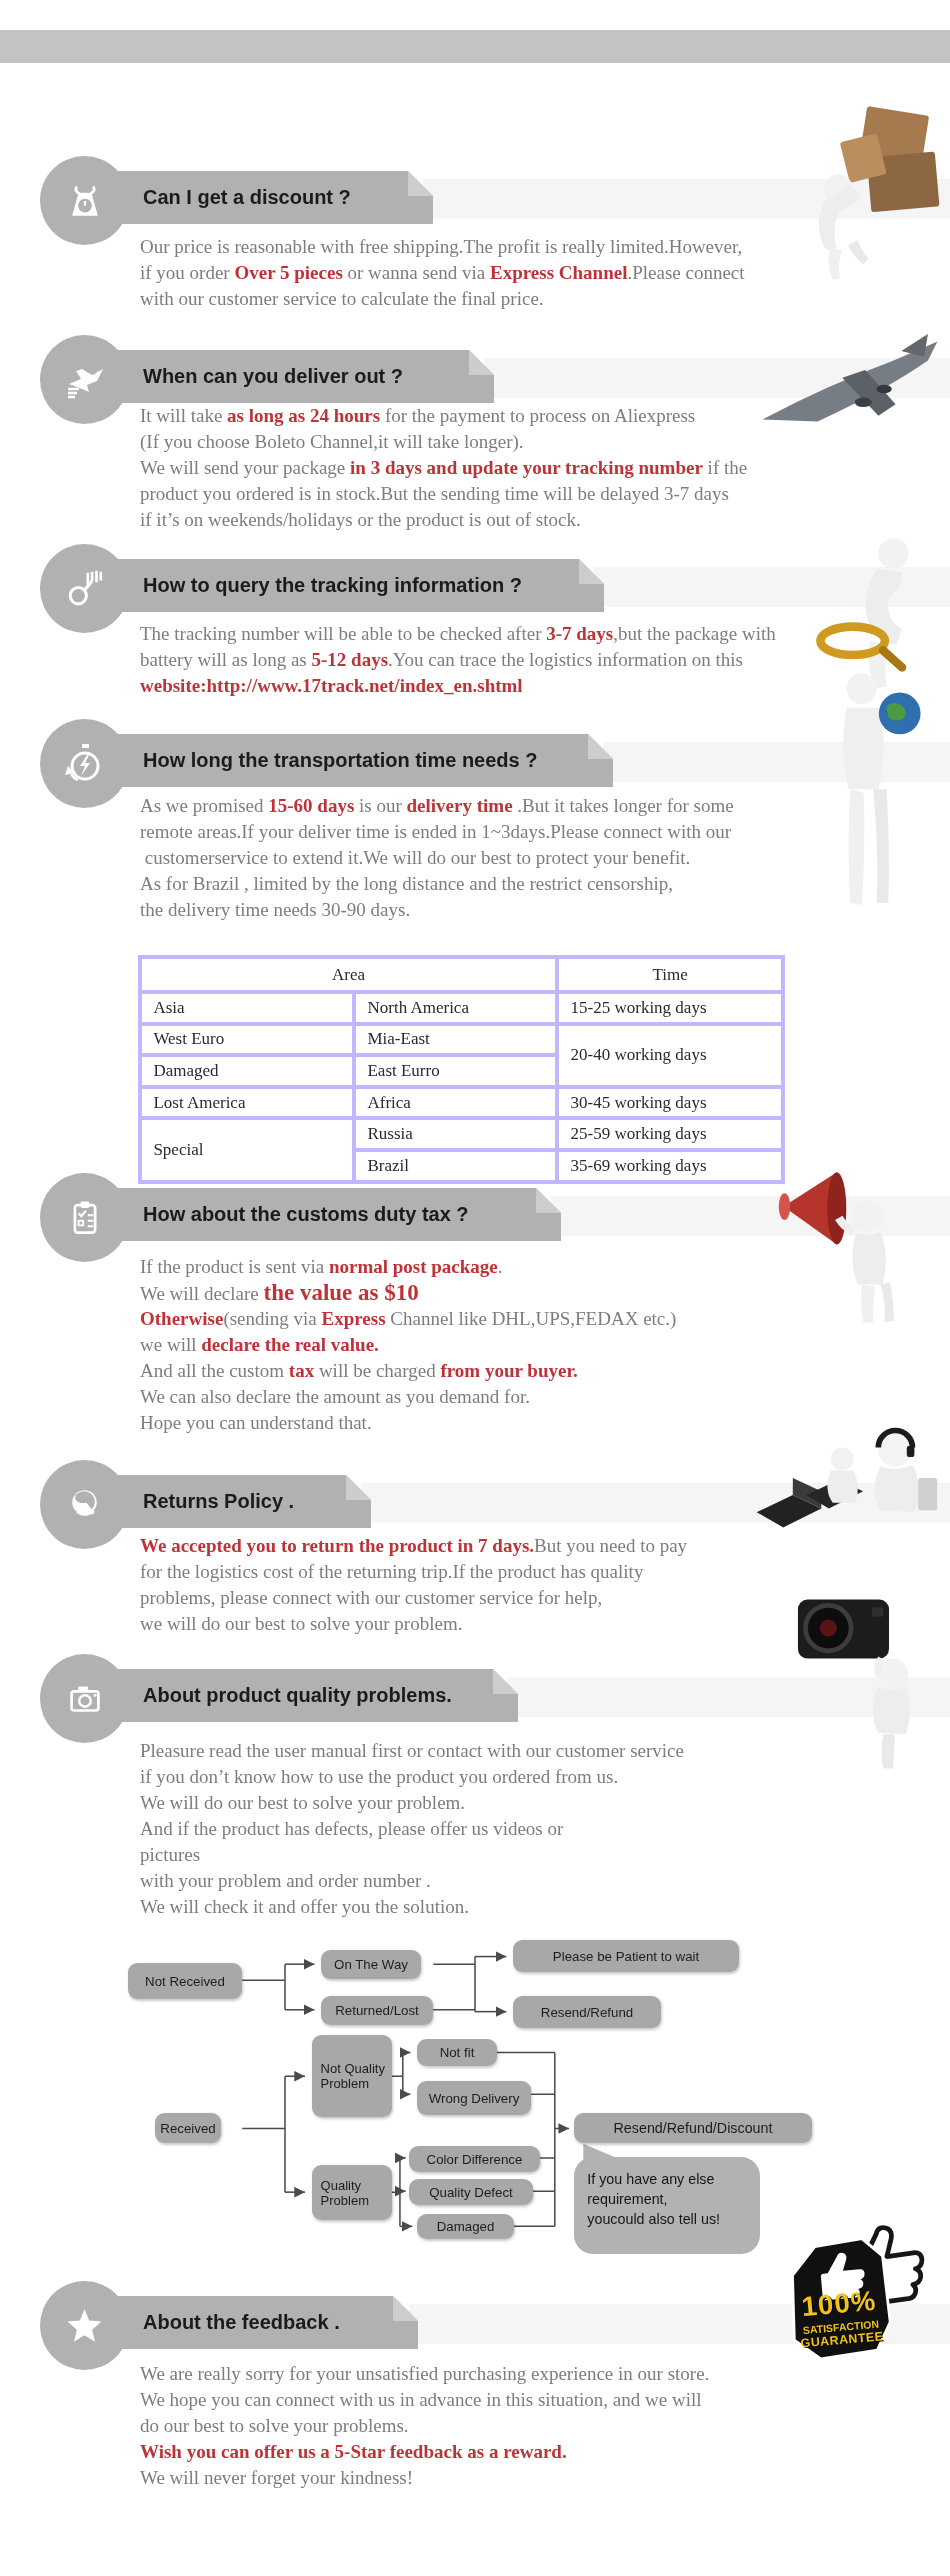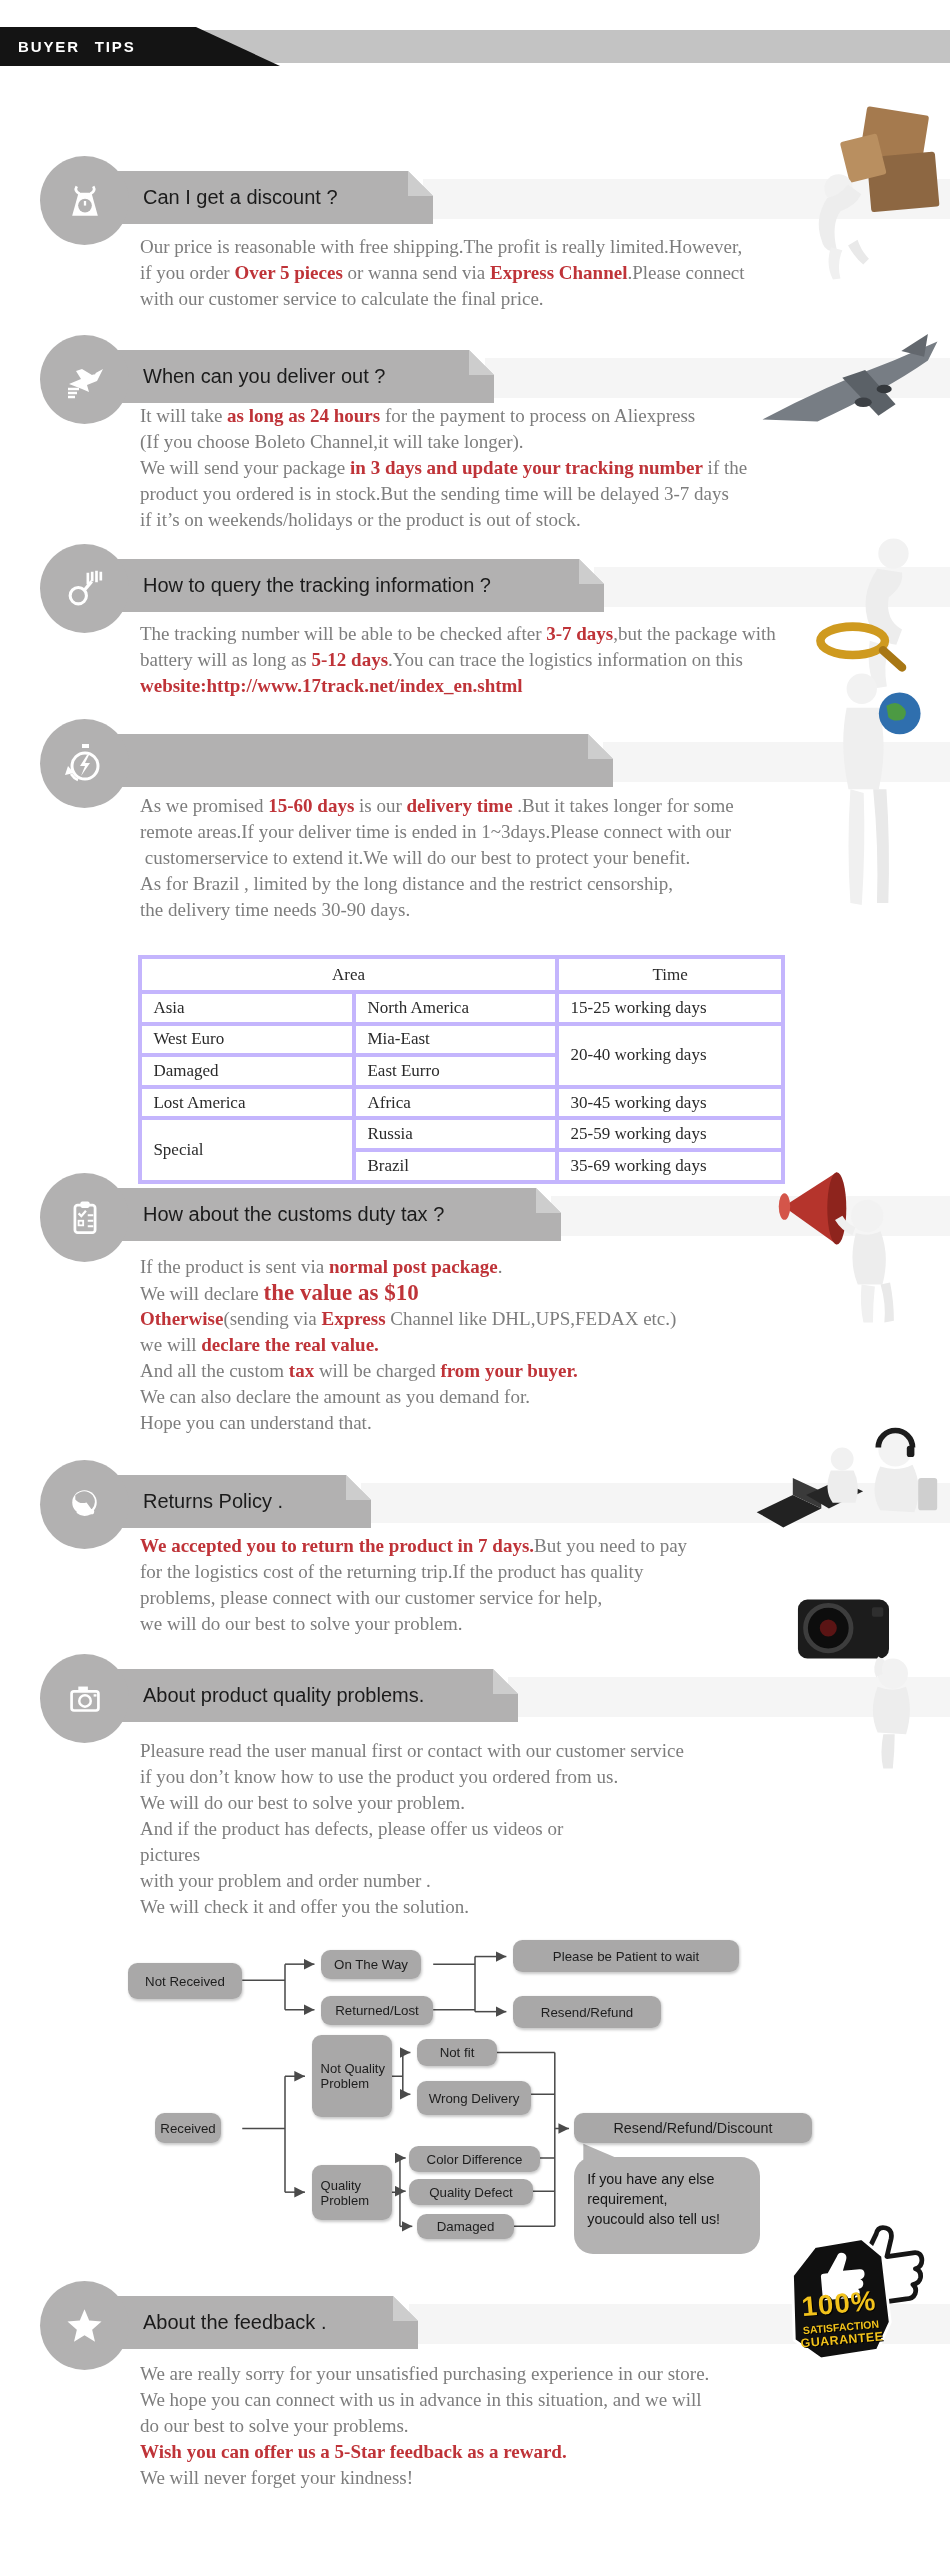--- a/index.html
+++ b/index.html
@@ -12,21 +12,21 @@
   .banner-tag span{color:#fff;font-weight:bold;font-size:15px;letter-spacing:1.9px;word-spacing:8.6px;
                    padding-left:18px;}
   
   .shead{position:absolute;left:0;width:950px;height:0;overflow:visible;}
   .band{position:absolute;top:7.6px;height:40px;right:0;background:#f5f5f5;z-index:1;}
   .hcircle{position:absolute;left:40px;top:-15px;width:89px;height:89px;border-radius:50%;
            background:#b2b1b1;display:flex;align-items:center;justify-content:center;z-index:3;}
   .ribbon{position:absolute;left:99px;top:0;height:53px;background:#b2b1b1;z-index:2;
           clip-path:polygon(0 0,calc(100% - 25px) 0,100% 25px,100% 100%,0 100%);
           display:flex;align-items:center;}
-  .ribbon .ttl{font-size:20px;font-weight:normal;color:#1b1b1b;padding-left:44px;white-space:nowrap;}
+  .ribbon .ttl{font-size:20px;font-weight:bold;color:#1b1b1b;padding-left:44px;white-space:nowrap;}
   .fold{position:absolute;right:0;top:0;z-index:4;}
   
   .body{position:absolute;left:140px;z-index:2;font-family:"Liberation Serif",serif;font-size:19px;
         color:#7d7d7d;white-space:pre-wrap;}
   .body .ln{height:26px;line-height:26px;}
   .r{color:#bf3338;font-weight:bold;}
   .lg{font-size:23px;}
   
   table.ship{position:absolute;left:138px;top:955px;z-index:2;border-collapse:collapse;
              font-family:"Liberation Serif",serif;font-size:17px;color:#2a2a2a;}
@@ -52,23 +52,20 @@
   .b-pct{top:49px;font-size:27.6px;letter-spacing:1px;}
   .b-w1{top:82px;font-size:10.5px;}
   .b-w2{top:94px;font-size:12.4px;letter-spacing:0.5px;}
 </style>
 </head>
 <body>
 
 <div class="page">
 
   <div class="banner-bar"></div>
-  <div class="banner-tag">
-    <span>BUYER TIPS</span>
-  </div>
 
   <div class="shead" style="top:171px">
     <div class="band" style="left:423px"></div>
     <div class="hcircle">
       <svg width="44" height="44" viewBox="0 0 48 48">
         <path d="M15 8 q-3 5 3 8 M33 8 q3 5 -3 8" stroke="#fff" stroke-width="3" fill="none"></path>
         <path d="M17 15 h14 l7 25 h-28 z" fill="#fff"></path>
         <circle cx="24" cy="29" r="7.5" fill="#b2b1b1"></circle>
         <path d="M24 29 v-5" stroke="#fff" stroke-width="2.5"></path>
       </svg>
@@ -155,20 +152,21 @@
     <div class="hcircle">
       <svg width="48" height="48" viewBox="0 0 48 48">
         <rect x="21" y="4" width="7" height="4" fill="#fff"></rect>
         <circle cx="24" cy="26" r="13" fill="none" stroke="#fff" stroke-width="3"></circle>
         <path d="M26 15 l-7 11 h5 l-4 10 l9 -13 h-5 l4 -8 z" fill="#fff"></path>
         <path d="M10 34 a16 16 0 0 0 7 6" stroke="#fff" stroke-width="2.5" fill="none"></path>
         <path d="M7 26 l-3 9 l9 -2 z" fill="#fff"></path>
       </svg>
     </div>
     <div class="ribbon" style="width:514px">
+      <span class="ttl">How long the transportation time needs ?</span>
       <svg class="fold" width="25" height="25" viewBox="0 0 26 26">
           <polygon points="0,0 26,26 0,26" fill="#cdcdcd"></polygon>
         </svg>
     </div>
   </div>
   <div class="body" style="top:793px"><div class="ln"><span>As we promised </span><span class="r">15-60 days</span><span> is our </span><span class="r">delivery time</span><span> .But it takes longer for some</span></div><div class="ln"><span>remote areas.If your deliver time is ended in 1~3days.Please connect with our</span></div><div class="ln"><span> customerservice to extend it.We will do our best to protect your benefit.</span></div><div class="ln"><span>As for Brazil , limited by the long distance and the restrict censorship,</span></div><div class="ln"><span>the delivery time needs 30-90 days.</span></div></div>
 
   <table class="ship">
     <tbody>
         <tr class="hd">

